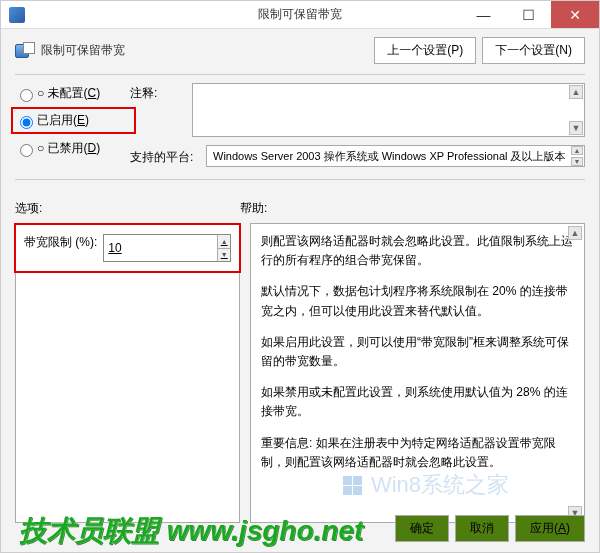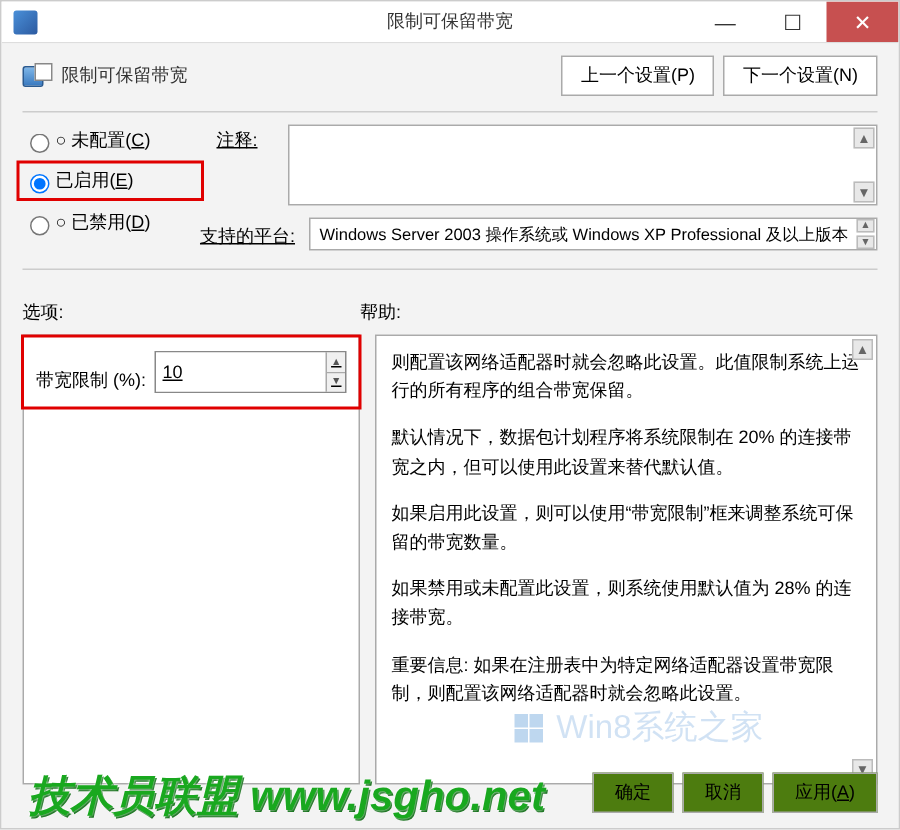--- a/index.html
+++ b/index.html
@@ -127,22 +127,21 @@
   }
   .comment-row {
     display: flex;
     align-items: flex-start;
     gap: 6px;
   }
   .comment-label {
     font-size: 12px;
     padding-top: 2px;
     width: 56px;
-    text-align: center;
-    text-decoration: underline;
+    text-align: left;
   }
   .comment-box {
     flex: 1;
     height: 54px;
     background: #fff;
     border: 1px solid #aaa;
     position: relative;
   }
   .comment-box .scroll-up,
   .comment-box .scroll-down {
@@ -200,21 +199,21 @@
     height: 300px;
   }
   .options-panel {
     width: 225px;
     background: #fff;
     border: 1px solid #aaa;
     padding: 10px 8px;
   }
   .option-row {
     display: flex;
-    align-items: flex-end;
+    align-items: flex-start;
     gap: 6px;
   }
   .option-row.highlight-red2 {
     position: relative;
   }
   .option-row.highlight-red2::before{
     content:"";
     position:absolute;
     left:-10px; right:-10px; top:-11px; bottom:-11px;
     border:2px solid #e00000;

